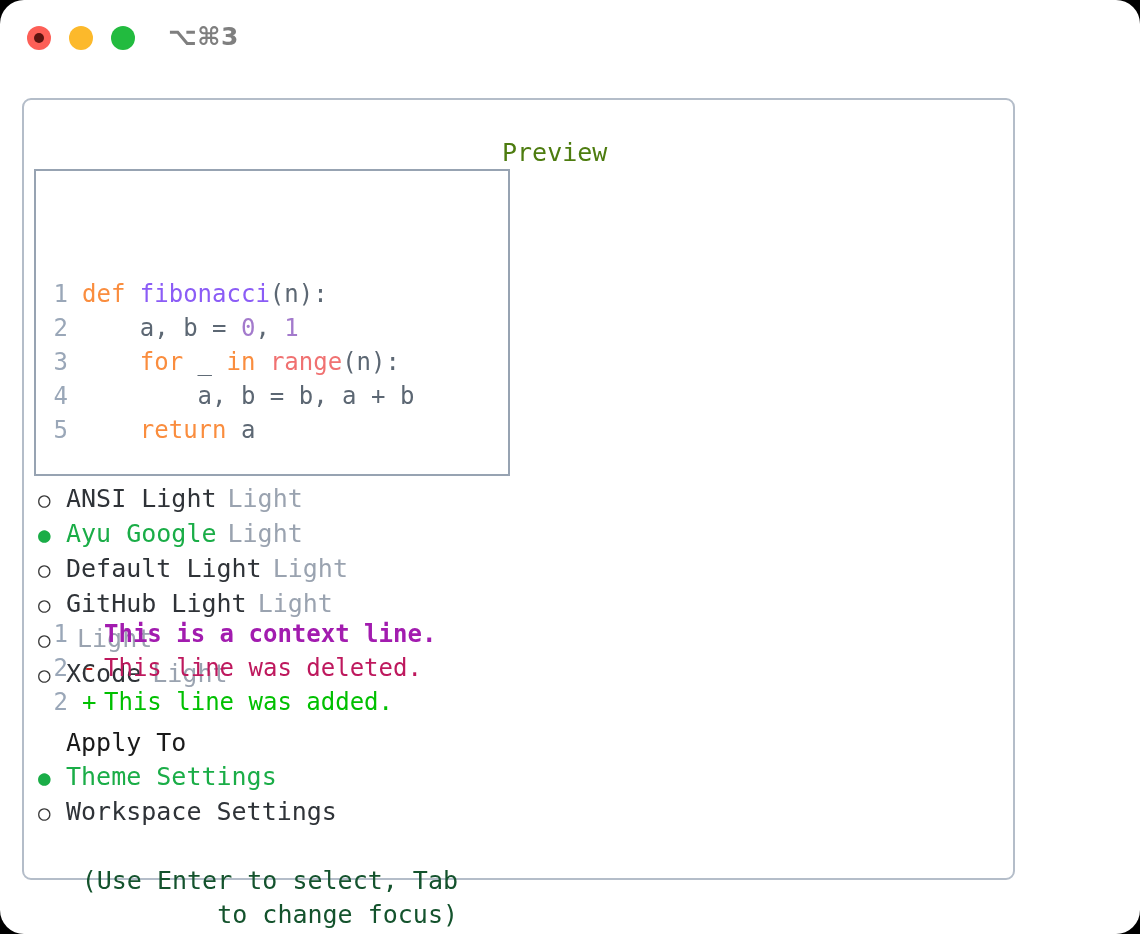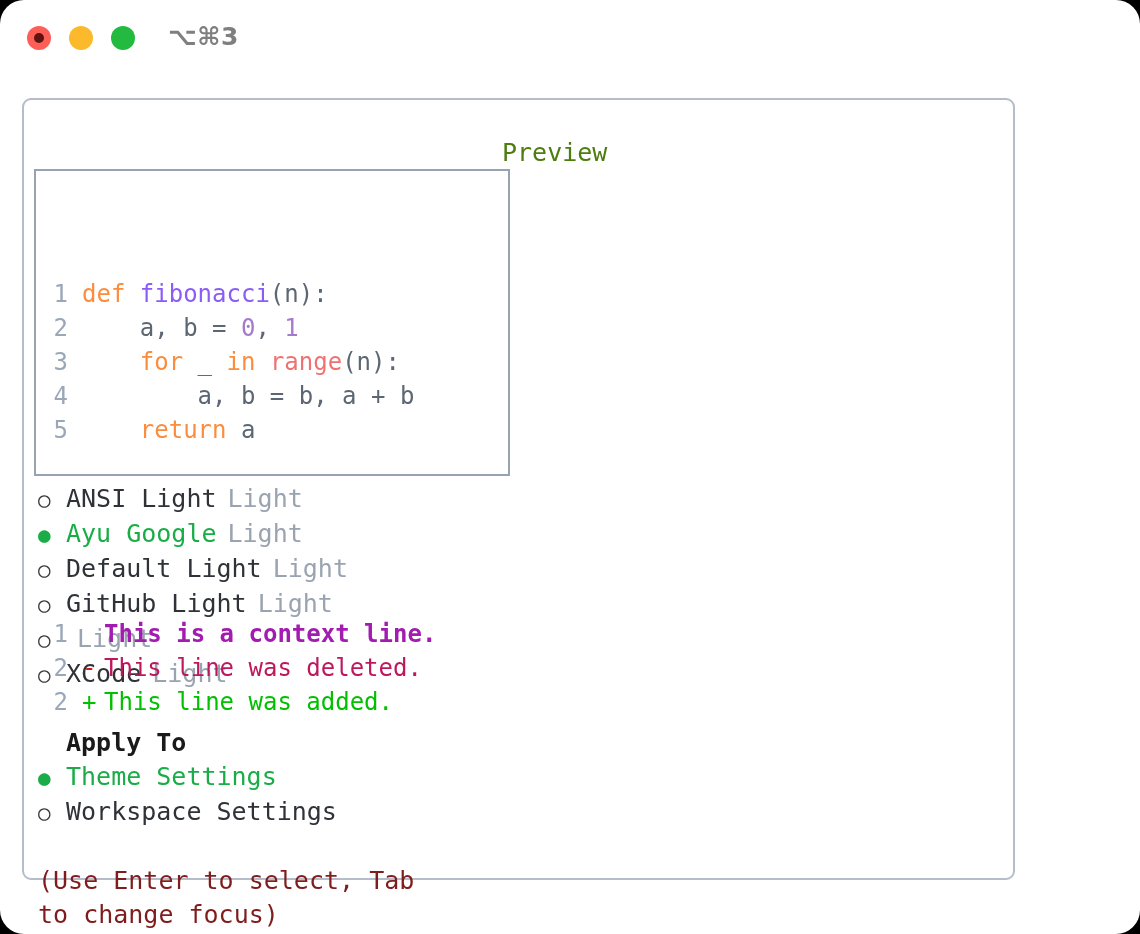--- a/index.html
+++ b/index.html
@@ -82,21 +82,21 @@
 
   .section-head {
     font-size: 25px;
     line-height: 34px;
     color: #1a1a1a;
     font-weight: bold;
     white-space: pre;
   }
   .section-head .caret { font-weight: bold; }
   .section-head.unfocused {
-    font-weight: bold;
+    font-weight: normal;
     padding-left: 28px;
   }
 
   .opt-row {
     display: flex;
     align-items: baseline;
     font-size: 25px;
     line-height: 34px;
     white-space: pre;
   }
@@ -112,23 +112,24 @@
   .opt-tag {
     color: #9aa3b0;
     padding-left: 11px;
   }
 
   .spacer-block { height: 34px; }
 
   .help-text {
     font-size: 25px;
     line-height: 34px;
-    color: #7f1d1d;
+    color: #14532d;
     width: 420px;
     padding-top: 34px;
+    text-align: right;
   }
 
   
   .right-pane {
     position: absolute;
     left: 478px; top: 36px;
     width: 500px;
   }
   .preview-title {
     font-size: 25px;

